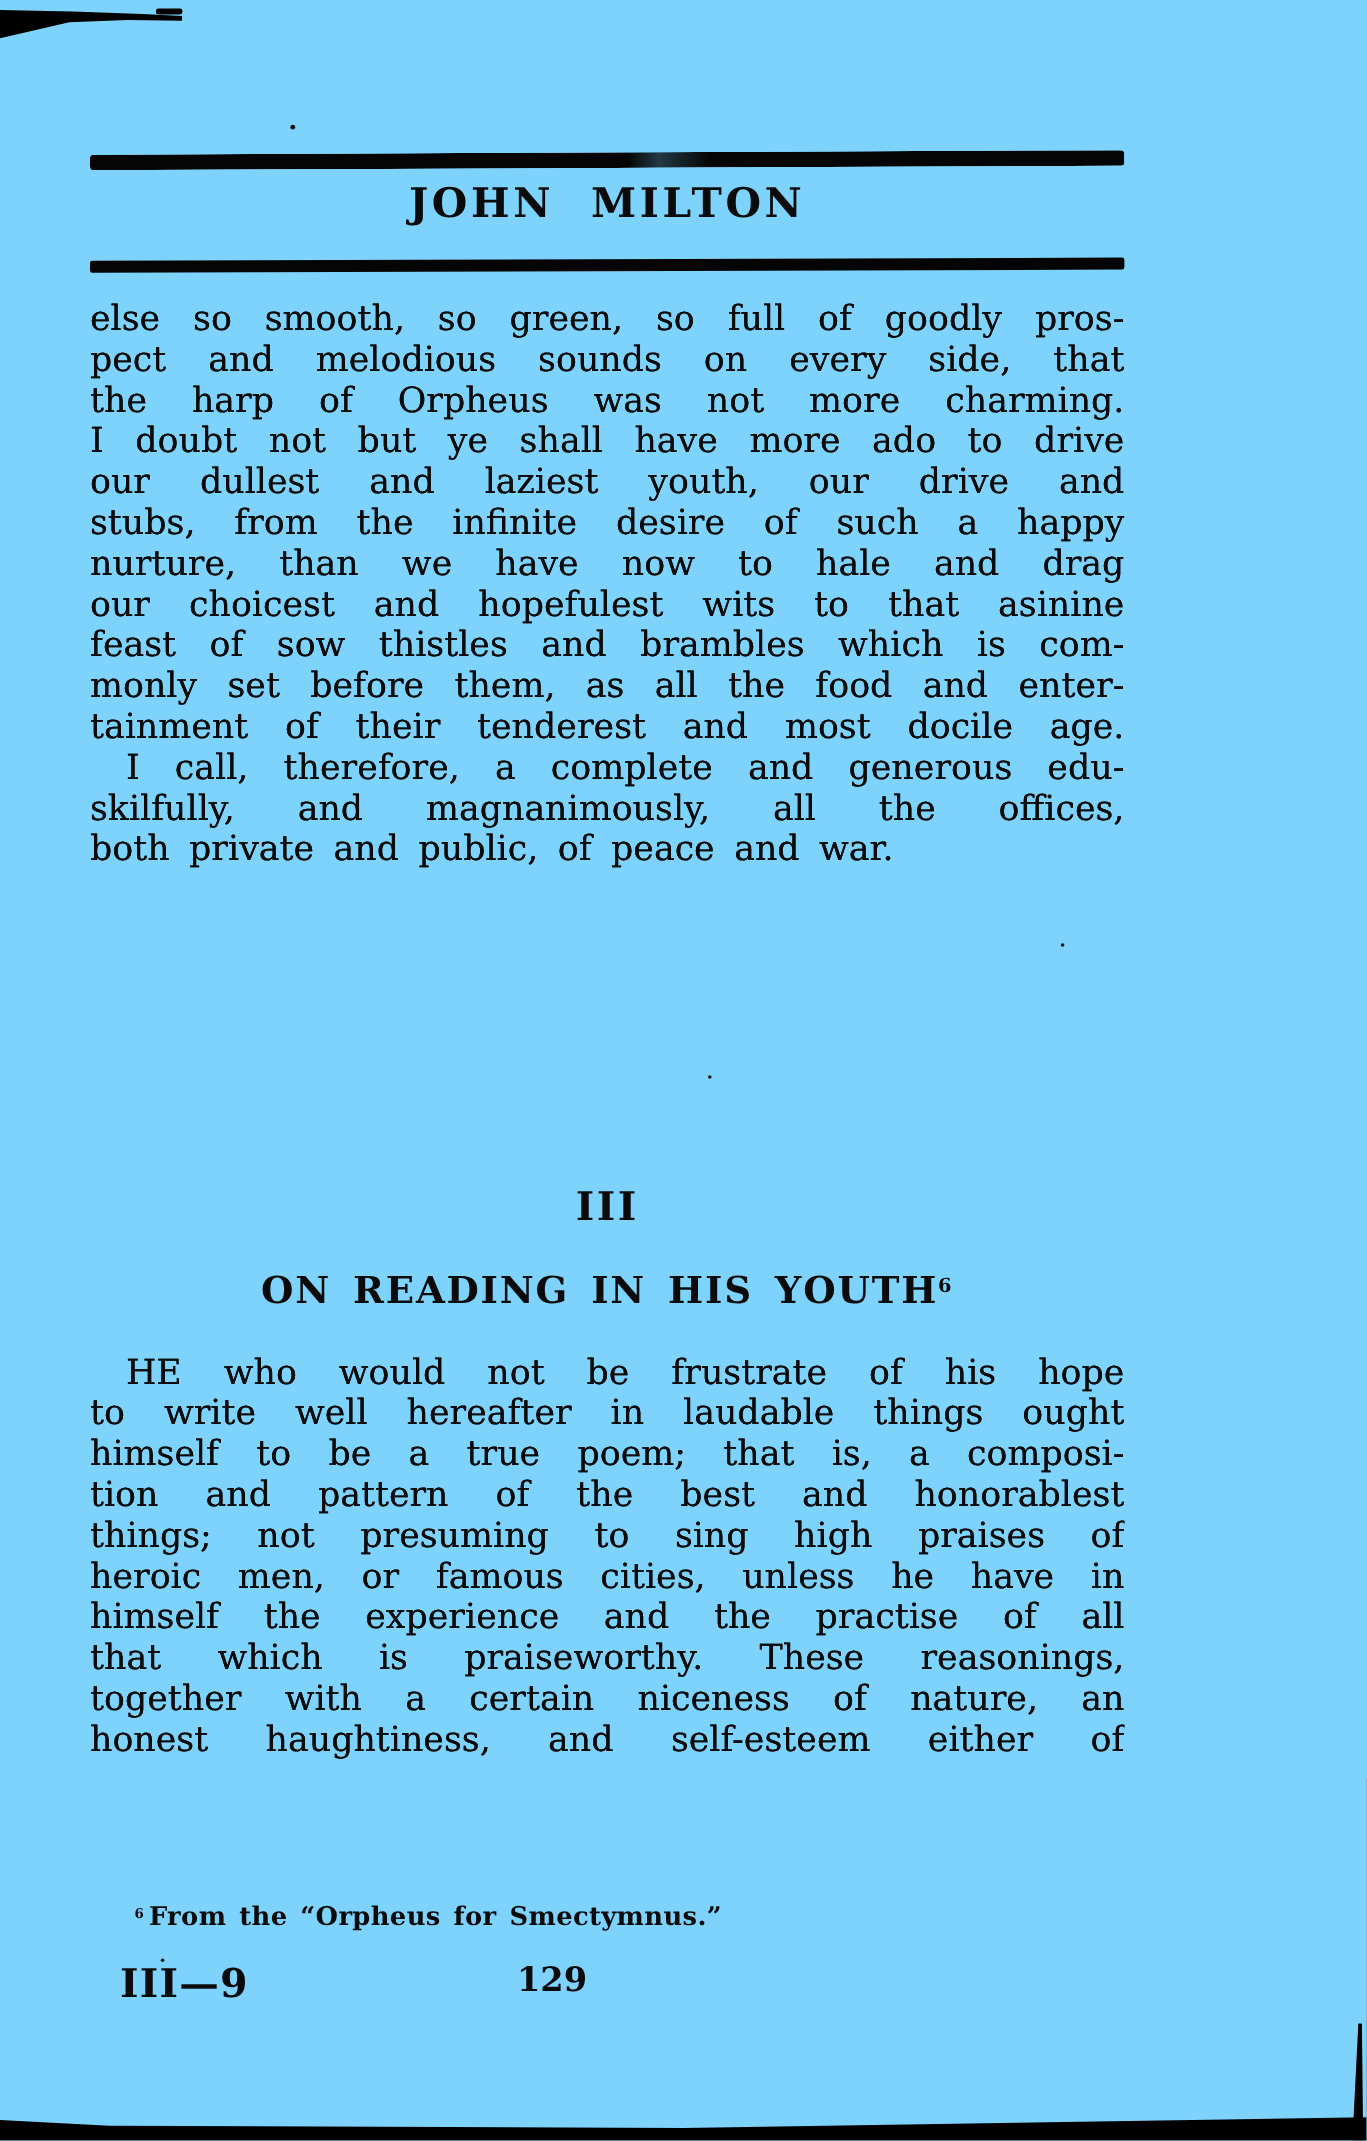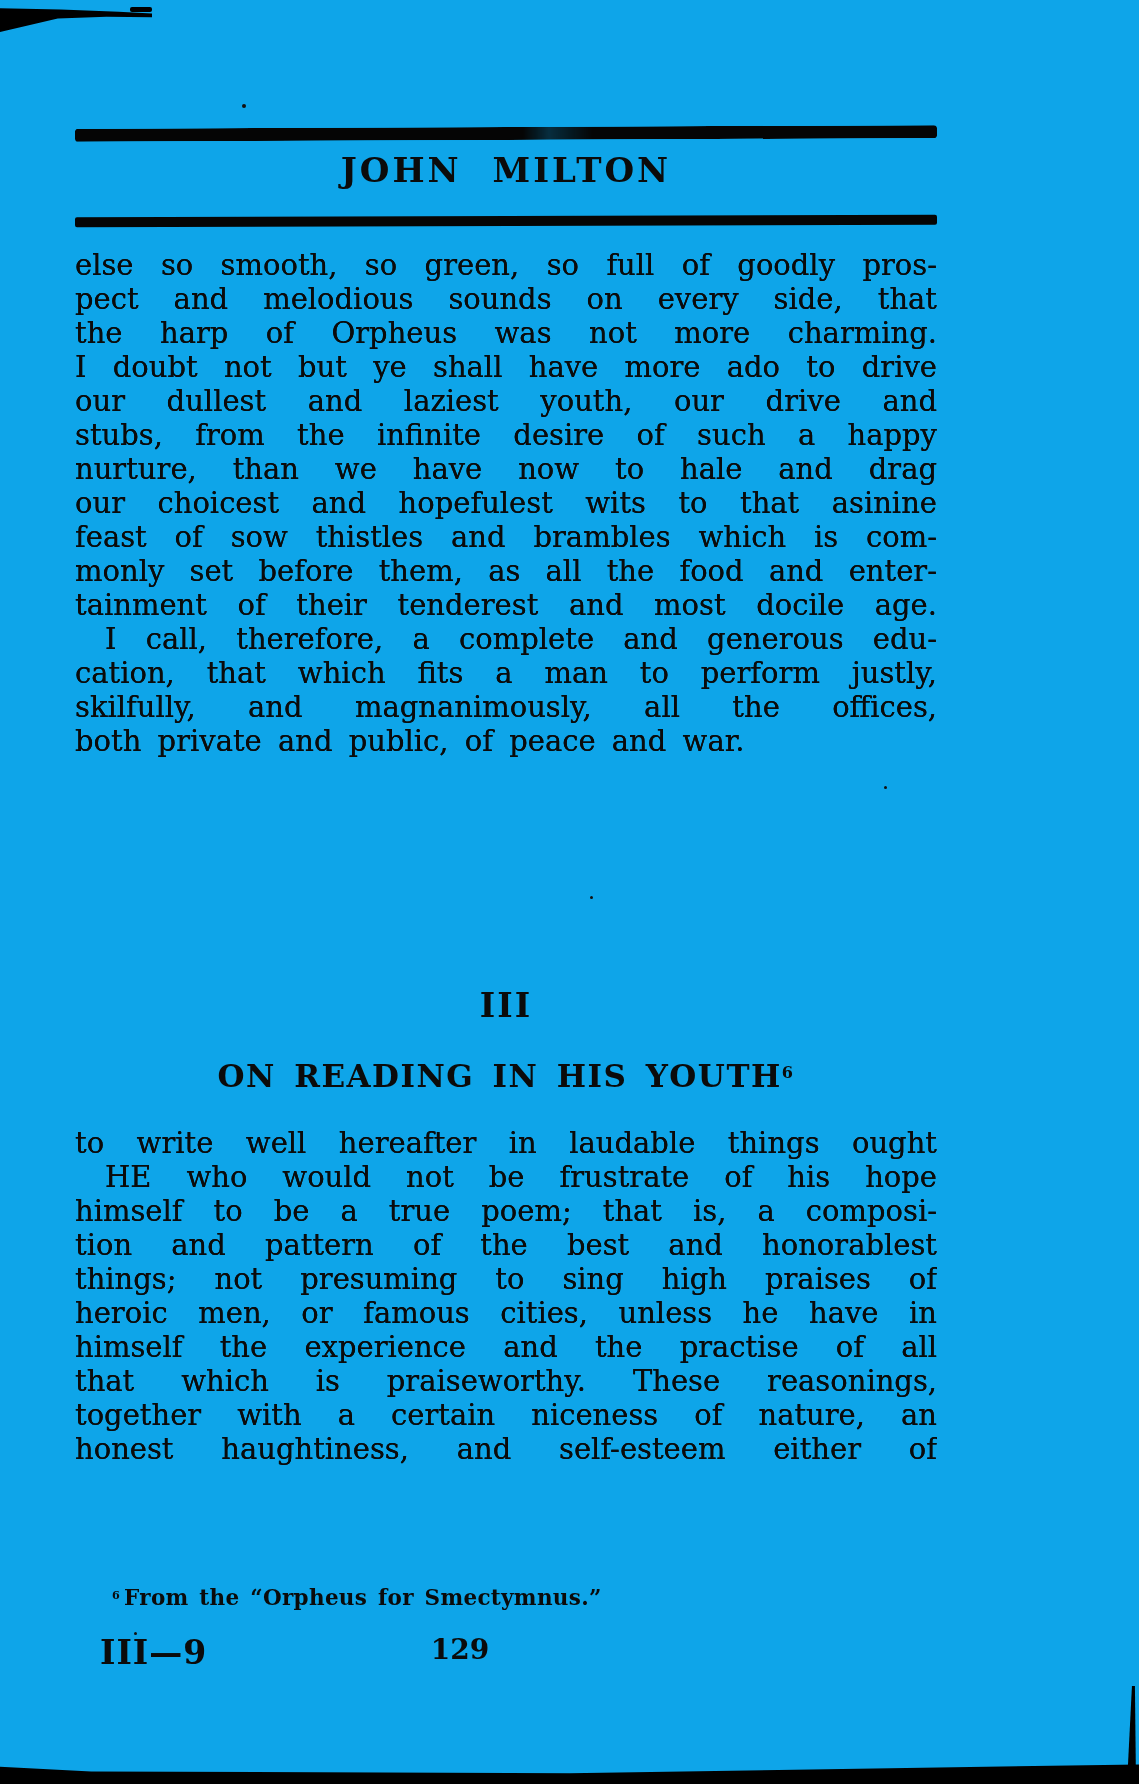--- a/index.html
+++ b/index.html
@@ -1,19 +1,19 @@
 <!DOCTYPE html>
 <html><head>
 <meta charset="utf-8">
 <style>
   html,body{margin:0;padding:0;background:#777;}
   #page{
     position:relative;
     width:1139px;height:1784px;
-    background:#0ea5e9;
+    background:#7dd3fc;
     overflow:hidden;
     font-family:"DejaVu Serif","Liberation Serif",serif;
     color:#0b0b0b;
   }
   
   .smudge-tl{
     position:absolute;left:0;top:5px;width:152px;height:28px;background:#000;
     clip-path:polygon(0 12%,40% 16%,78% 24%,100% 30%,100% 44%,70% 42%,38% 48%,0 96%);
   }
   .smudge-tl-dash{position:absolute;left:130px;top:7px;width:22px;height:5px;background:#000;border-radius:2px;}
@@ -91,31 +91,30 @@
     <div class="tline">stubs, from the infinite desire of such a happy</div>
     <div class="tline">nurture, than we have now to hale and drag</div>
     <div class="tline">our choicest and hopefulest wits to that asinine</div>
     <div class="tline">feast of sow thistles and brambles which is com-</div>
     <div class="tline">monly set before them, as all the food and enter-</div>
     <div class="tline">tainment of their tenderest and most docile age.</div>
   </div>
 
   <div class="col bodytext para2" style="position:absolute;">
     <div class="tline indent">I call, therefore, a complete and generous edu-</div>
-    <div class="tline">cation, that which fits a man to perform justly,</div>
     <div class="tline">skilfully, and magnanimously, all the offices,</div>
     <div class="tline endline">both private and public, of peace and war.</div>
   </div>
 
   <div class="col section-number" style="position:absolute;">III</div>
   <div class="col section-title" style="position:absolute;"><span>ON READING IN HIS YOUTH</span><sup>6</sup></div>
 
   <div class="col bodytext para3" style="position:absolute;">
+    <div class="tline indent">HE who would not be frustrate of his hope</div>
     <div class="tline">to write well hereafter in laudable things ought</div>
-    <div class="tline indent">HE who would not be frustrate of his hope</div>
     <div class="tline">himself to be a true poem; that is, a composi-</div>
     <div class="tline">tion and pattern of the best and honorablest</div>
     <div class="tline">things; not presuming to sing high praises of</div>
     <div class="tline">heroic men, or famous cities, unless he have in</div>
     <div class="tline">himself the experience and the practise of all</div>
     <div class="tline">that which is praiseworthy. These reasonings,</div>
     <div class="tline">together with a certain niceness of nature, an</div>
     <div class="tline">honest haughtiness, and self-esteem either of</div>
   </div>
 

